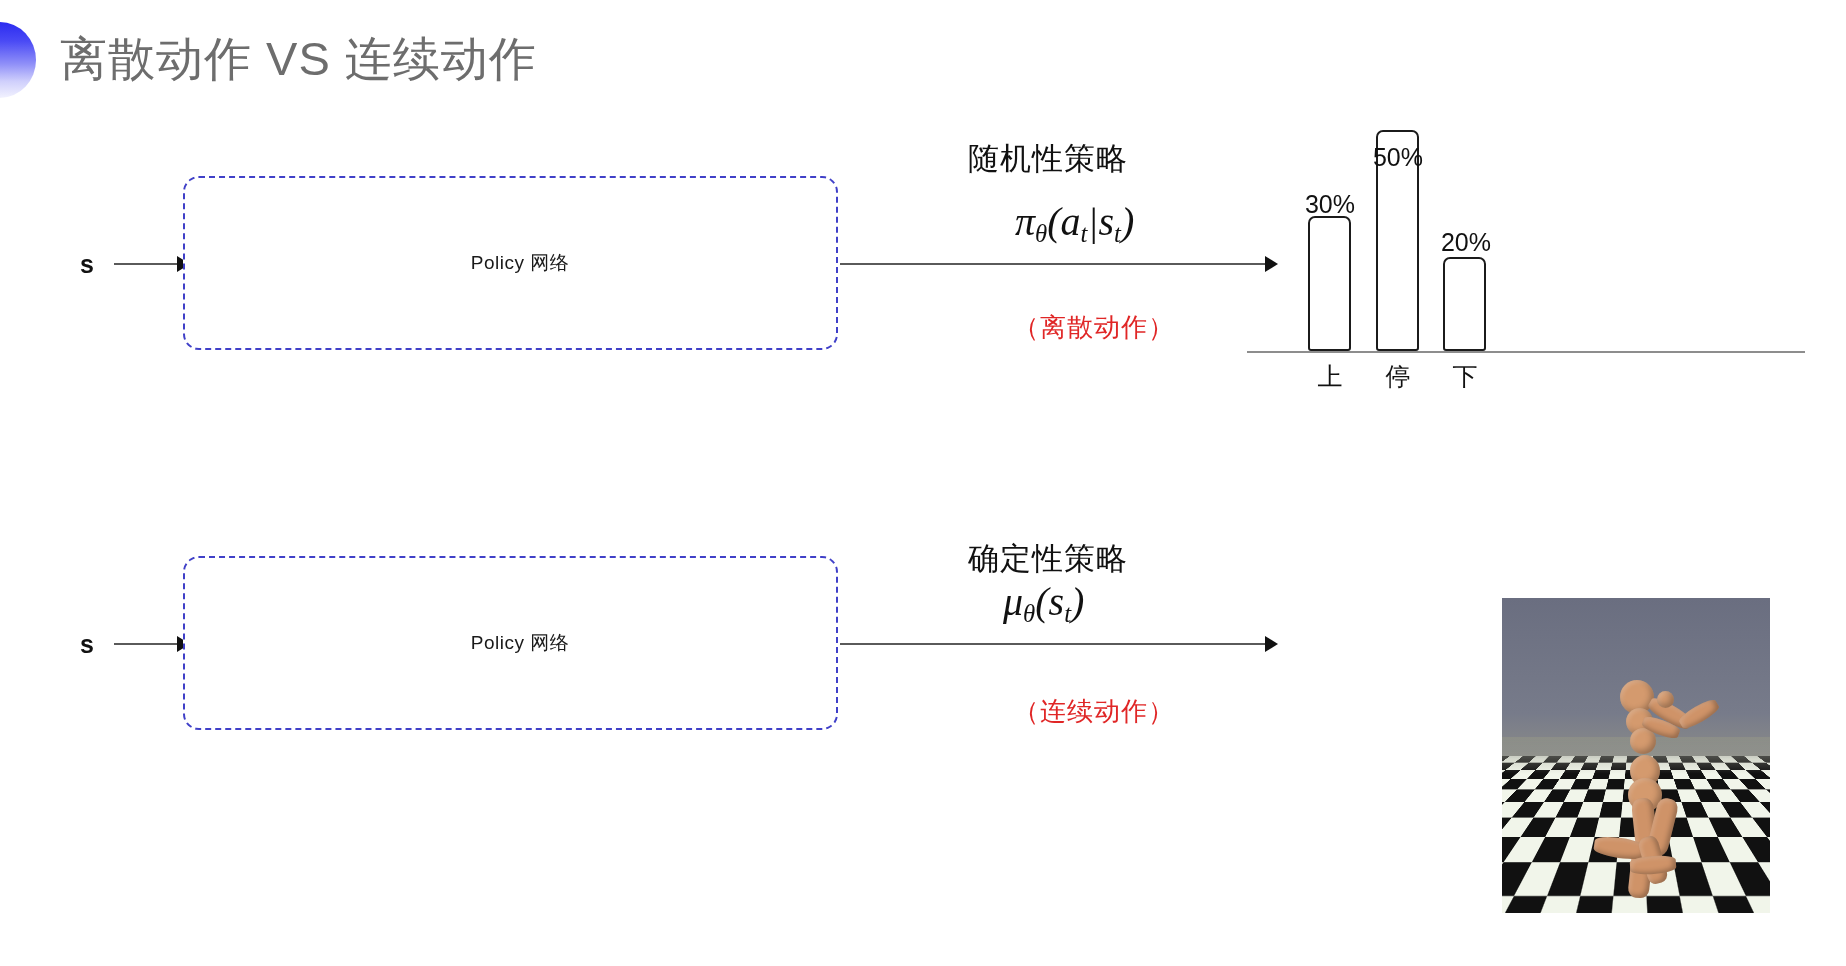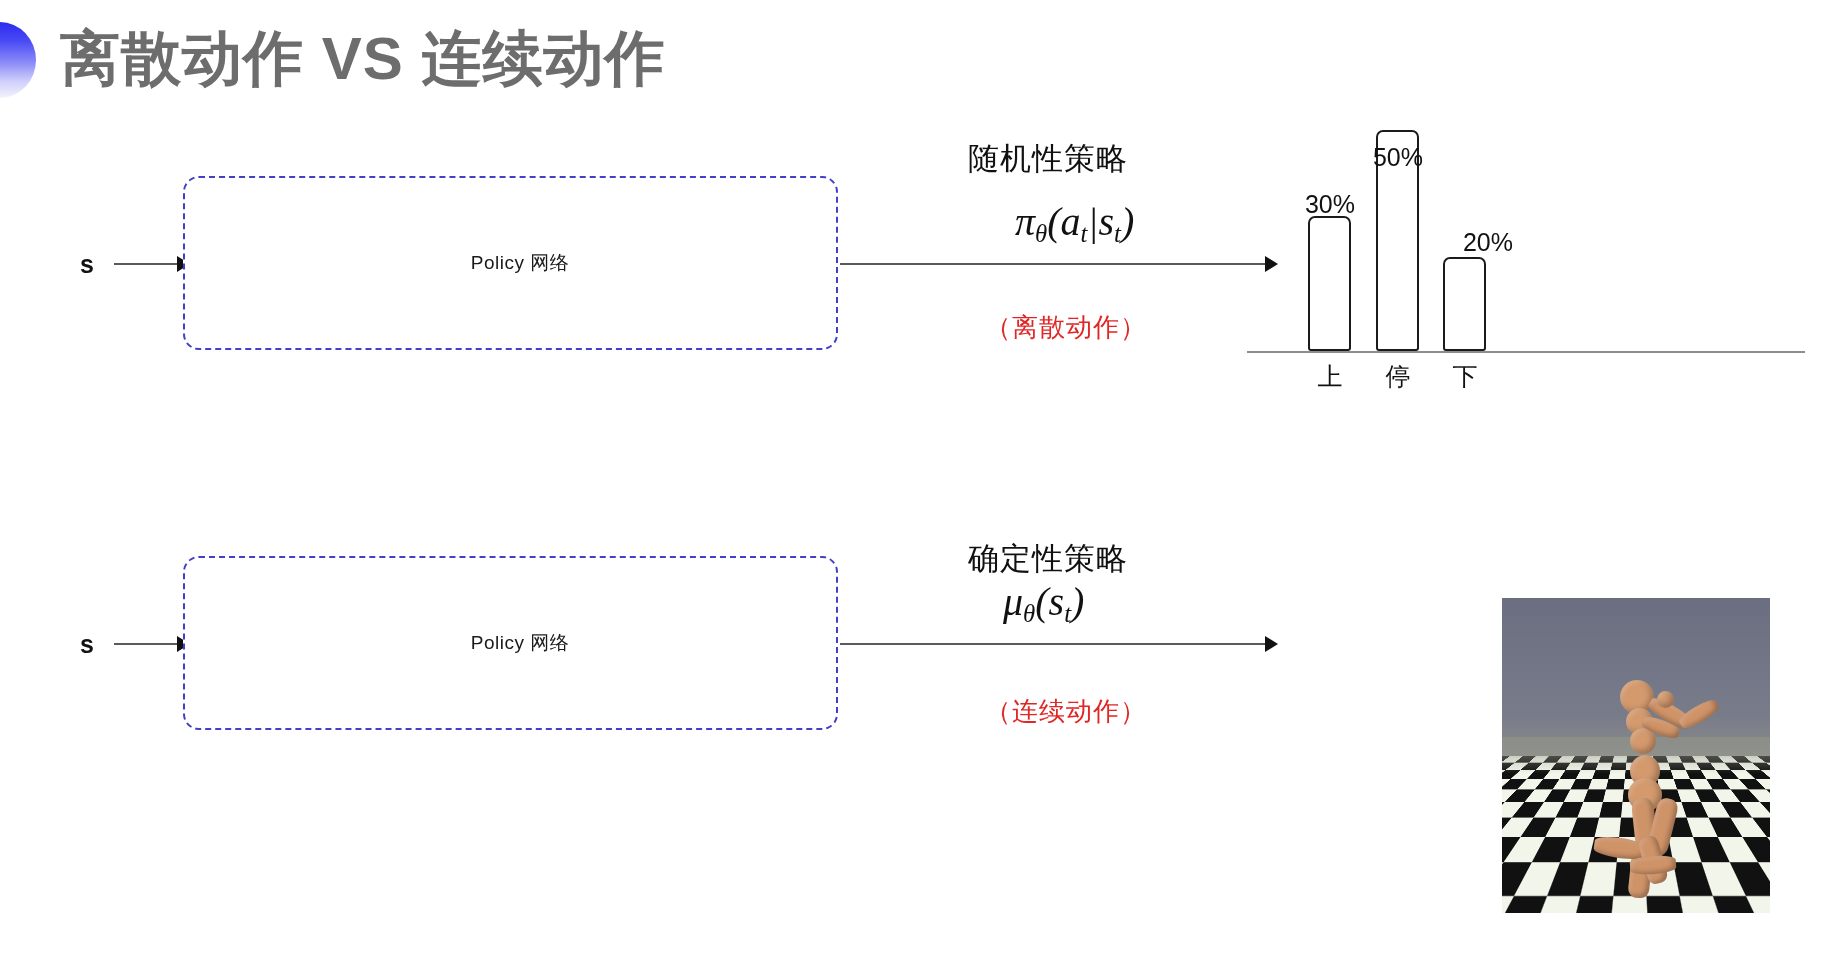--- a/index.html
+++ b/index.html
@@ -23,26 +23,26 @@
     width: 36px;
     height: 76px;
     border-top-right-radius: 36px 38px;
     border-bottom-right-radius: 36px 38px;
     background: linear-gradient(to bottom, #2b2bf0 0%, #4a4af5 25%, #8f8ff8 55%, #cfcffc 78%, #f2f2fe 100%);
   }
   #page-title {
     position: absolute;
     left: 60px;
     top: 28px;
-    font-size: 60px;
+    font-size: 47px;
     line-height: 62px;
     color: #6d6d6d;
     letter-spacing: 1px;
     white-space: nowrap;
-    font-weight: 700;
+    font-weight: 400;
   }
 
   
   .flow-row { position: absolute; left: 0; width: 1846px; }
 
   
   .s-label {
     position: absolute;
     font-size: 25px;
     font-weight: bold;
@@ -101,20 +101,21 @@
   .policy-formula sub {
     font-size: 0.62em;
     vertical-align: -0.28em;
   }
   .policy-note {
     position: absolute;
     font-size: 26px;
     color: #e02626;
     letter-spacing: 1px;
     white-space: nowrap;
+    margin-left: 28px;
   }
 
   
   #bar-chart { position: absolute; }
   .chart-baseline {
     position: absolute;
     height: 2px;
     background: #8d8d8d;
     left: 0;
   }
@@ -215,21 +216,21 @@
 
     <div class="bar" style="left:61px; bottom:44px; width:43px; height:135px;"></div>
     <div class="bar-value" style="left:36px; top:95px; width:94px;">30%</div>
     <div class="bar-category" style="left:36px; top:265px; width:94px;">上</div>
 
     <div class="bar" style="left:129px; bottom:44px; width:43px; height:221px;"></div>
     <div class="bar-value" style="left:104px; top:2px; width:94px;margin-top:46px;">50%</div>
     <div class="bar-category" style="left:104px; top:265px; width:94px;">停</div>
 
     <div class="bar" style="left:196px; bottom:44px; width:43px; height:94px;"></div>
-    <div class="bar-value" style="left:177px; top:133px; width:94px;padding-left:17px;">20%</div>
+    <div class="bar-value" style="left:155px; top:133px; width:94px;padding-left:17px;">20%</div>
     <div class="bar-category" style="left:171px; top:265px; width:94px;">下</div>
   </div>
 </div>
 
 <div class="flow-row">
 
   <div class="s-label" style="left:80px; top:630px;">s</div>
   <div class="arrow-line" style="left:114px; top:643px; width:70px;"></div>
   <div class="arrow-head" style="left:177px; top:636px;"></div>
 

